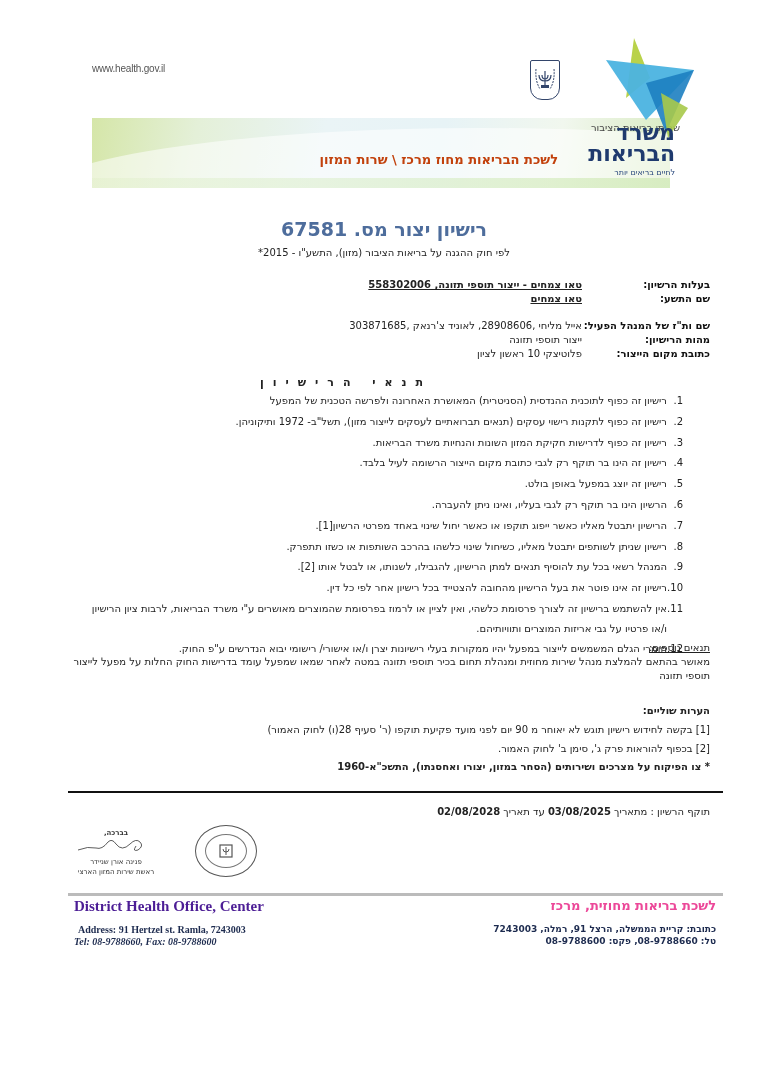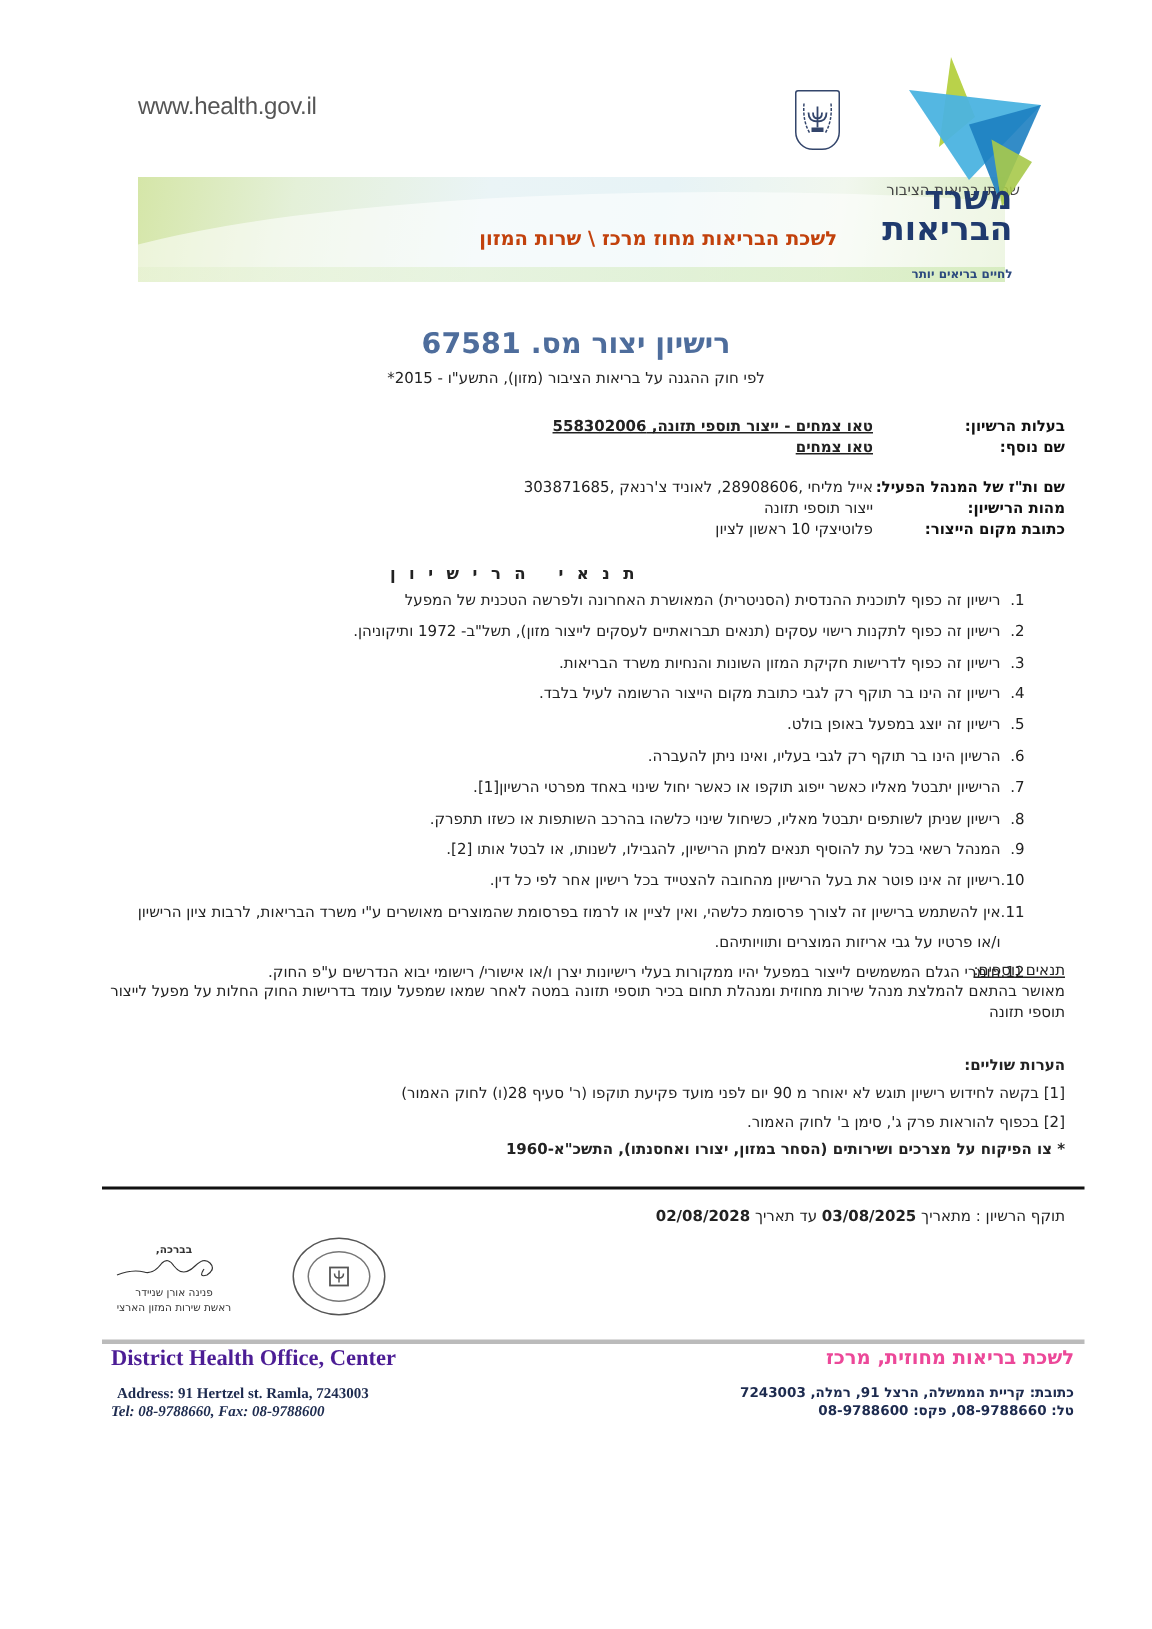--- a/index.html
+++ b/index.html
@@ -3,21 +3,21 @@
 <meta charset="utf-8">
 <style>
   * { box-sizing: border-box; margin: 0; padding: 0; }
   html, body { width: 768px; height: 1086px; background: #ffffff; overflow: hidden; }
   body { font-family: "DejaVu Sans", sans-serif; color: #222; position: relative; }
 
   .abs { position: absolute; }
   .rtl { direction: rtl; text-align: right; }
 
   
-  .site-url { left: 92px; top: 63px; font-size: 16px; color: #555; font-family: "Liberation Sans", sans-serif; letter-spacing: -0.2px; }
+  .site-url { left: 92px; top: 63px; font-size: 10px; color: #555; font-family: "Liberation Sans", sans-serif; letter-spacing: -0.2px; }
   .band {
     left: 92px; top: 118px; width: 578px; height: 70px;
     background: linear-gradient(100deg, #d5e6a8 0%, #e4f0d8 18%, #eaf4f6 40%, #e7f3f6 60%, #f1f7ee 80%, #d9ebc1 100%);
     border-radius: 0;
     overflow: hidden;
   }
   .band::before {
     content: ""; position: absolute; left: -60px; top: 10px; width: 900px; height: 140px;
     border-radius: 50% 50% 0 0; background: rgba(255,255,255,0.55);
   }
@@ -26,21 +26,21 @@
     background: linear-gradient(90deg, rgba(210,232,180,0.2), rgba(200,230,170,0.6));
   }
   .band-sub { right: 0; top: 122px; width: 560px; padding-right: 88px; font-size: 10px; color: #444; }
   .band-title { right: 0; top: 152px; width: 560px; padding-right: 210px; font-size: 13px; font-weight: bold; color: #c2410c; }
 
   .emblem { left: 530px; top: 60px; width: 30px; height: 40px; border: 1.5px solid #33456b; border-radius: 2px 2px 12px 12px; display:flex; align-items:center; justify-content:center; }
   .logo-mark { left: 606px; top: 38px; width: 90px; height: 100px; }
   .logo-text { left: 555px; top: 123px; width: 120px; font-weight: bold; color: #1f3a6e; line-height: 0.95; }
   .logo-text .l1 { font-size: 22px; }
   .logo-text .l2 { font-size: 22px; }
-  .logo-text .l3 { font-size: 8px; font-weight: bold; color: #2c4a7e; margin-top: 14px; }
+  .logo-text .l3 { font-size: 8px; font-weight: normal; color: #2c4a7e; margin-top: 4px; }
 
   
   .lic-title { left: 0; top: 218px; width: 768px; text-align: center; font-size: 19px; font-weight: bold; color: #4e6d9c; }
   .lic-sub { left: 0; top: 247px; width: 768px; text-align: center; font-size: 10px; color: #222; }
 
   
   .field-label { font-size: 10px; font-weight: bold; color: #111; }
   .field-value { font-size: 10px; color: #222; }
   .field-value.u { text-decoration: underline; font-weight: bold; }
 
@@ -101,21 +101,21 @@
   <div class="l2">הבריאות</div>
   <div class="l3">לחיים בריאים יותר</div>
 </div>
 
 <div class="abs lic-title rtl" style="text-align:center">רישיון יצור מס. 67581</div>
 <div class="abs lic-sub rtl" style="text-align:center">לפי חוק ההגנה על בריאות הציבור (מזון), התשע"ו - 2015*</div>
 
 <div class="abs field-label rtl" style="right:58px; top:279px;">בעלות הרשיון:</div>
 <div class="abs field-value u rtl" style="right:186px; top:279px;">טאו צמחים - ייצור תוספי תזונה, 558302006</div>
 
-<div class="abs field-label rtl" style="right:58px; top:293px;">שם נוסף:</div>
+<div class="abs field-label rtl" style="right:58px; top:293px;">שם התשע:</div>
 <div class="abs field-value u rtl" style="right:186px; top:293px;">טאו צמחים</div>
 
 <div class="abs field-label rtl" style="right:58px; top:320px;">שם ות"ז של המנהל הפעיל:</div>
 <div class="abs field-value rtl" style="right:186px; top:320px;">אייל מליחי ,28908606, לאוניד צ'רנאק ,303871685</div>
 
 <div class="abs field-label rtl" style="right:58px; top:334px;">מהות הרישיון:</div>
 <div class="abs field-value rtl" style="right:186px; top:334px;">ייצור תוספי תזונה</div>
 
 <div class="abs field-label rtl" style="right:58px; top:348px;">כתובת מקום הייצור:</div>
 <div class="abs field-value rtl" style="right:186px; top:348px;">פלוטיצקי 10 ראשון לציון</div>

